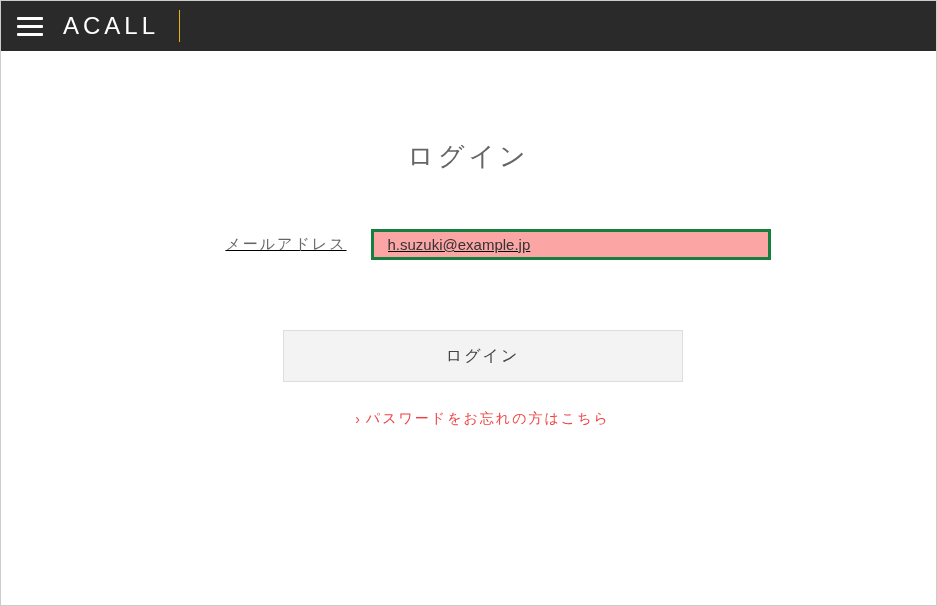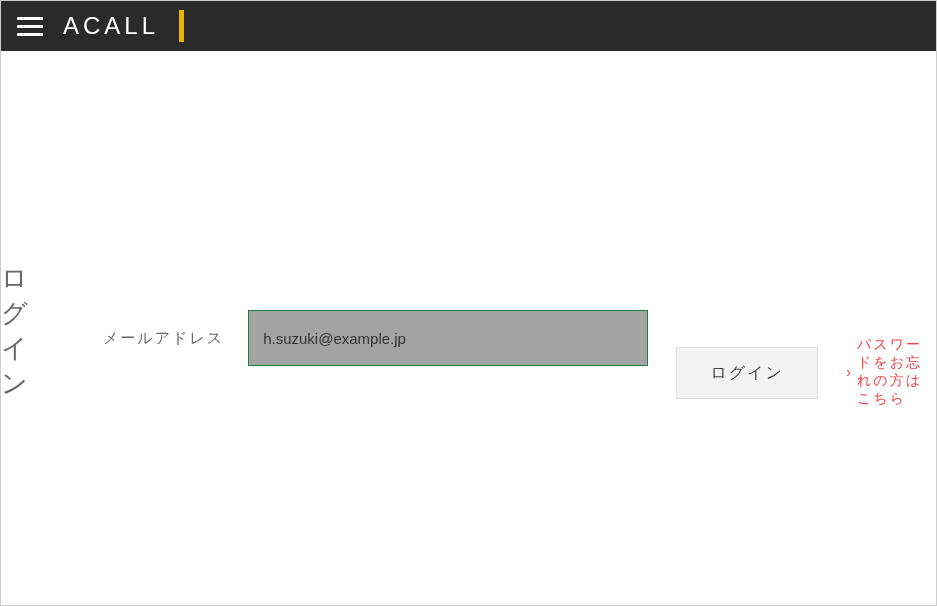--- a/index.html
+++ b/index.html
@@ -46,57 +46,60 @@
       background: #fff;
       border-radius: 1px;
     }
     .logo {
       color: #fff;
       font-size: 24px;
       font-weight: 300;
       letter-spacing: 4px;
       font-family: Arial, sans-serif;
       padding-right: 20px;
-      border-right: 5px solid #eab308;
+      border-right: 1px solid #eab308;
       height: 32px;
       display: flex;
       align-items: center;
     }
     .content {
       flex: 1;
       display: flex;
+      flex-direction: column;
       align-items: center;
-      padding-top: 60px;
+      padding-top: 88px;
     }
     .page-title {
       font-size: 26px;
       color: #666;
       font-weight: 400;
       letter-spacing: 4px;
       margin-bottom: 55px;
     }
     .form-row {
       display: flex;
       align-items: center;
       margin-bottom: 40px;
       width: 100%;
+      justify-content: center;
+      text-decoration: underline;
     }
     .form-label {
       font-size: 15px;
       color: #666;
       letter-spacing: 2px;
       width: 180px;
       text-align: right;
       margin-right: 24px;
     }
     .form-input {
       width: 400px;
-      height: 56px;
-      border: 1px solid #15803d;
-      background: #a3a3a3;
+      height: 31px;
+      border: 3px solid #15803d;
+      background: #fca5a5;
       padding: 0 14px;
       font-size: 15px;
       color: #333;
       outline: none;
     }
     .form-input[type="password"] {
       letter-spacing: 2px;
     }
     .login-button {
       width: 400px;

